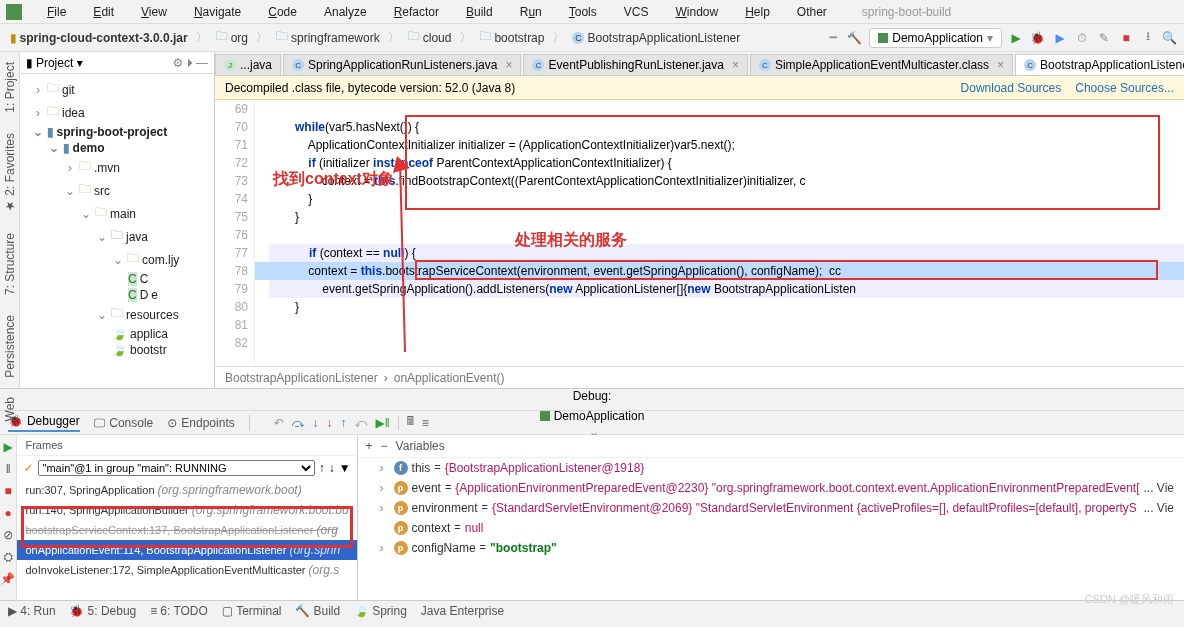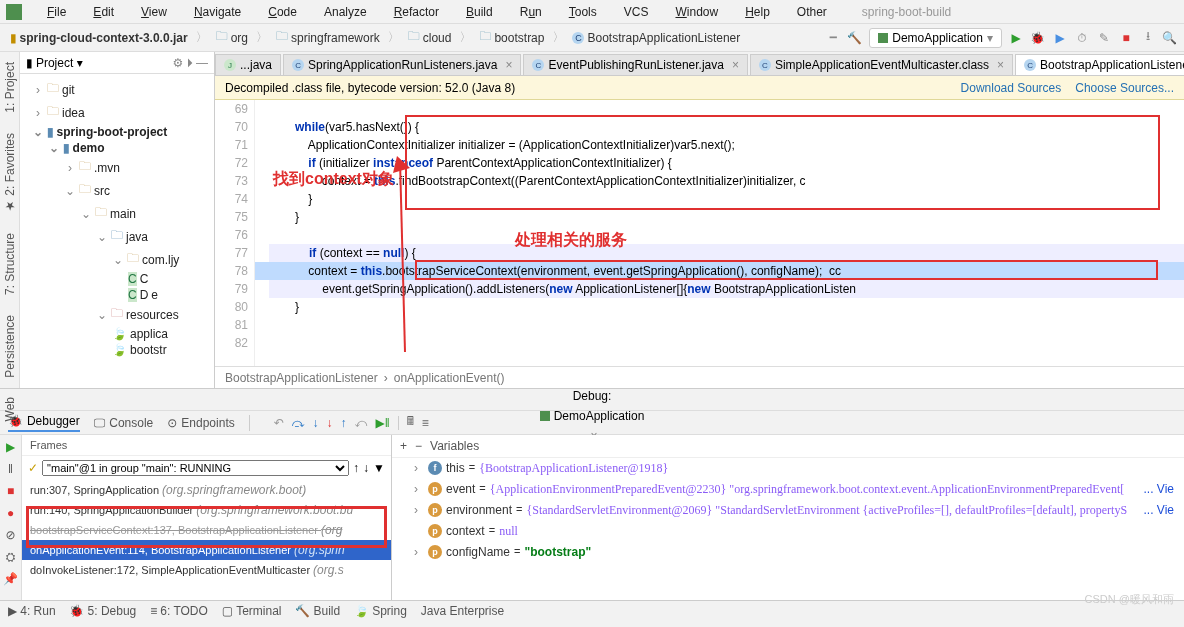--- a/index.html
+++ b/index.html
@@ -79,23 +79,23 @@
 .frames-panel .frow.strike { text-decoration:line-through; color:#999; }
 .frames-panel .frow.active { background:#2f65ca; color:#fff; }
 .frames-panel .frow.active .grey { color:#cfe0f7; }
 .vars-panel { flex:1; background:#fff; display:flex; flex-direction:column; }
 .vars-panel .hdr { padding:4px 8px; color:#555; border-bottom:1px solid #eee; display:flex; gap:8px; align-items:center; font-size:11px; }
 .vars-panel .vrow { padding:3px 10px 3px 22px; font-size:11px; display:flex; gap:4px; color:#333; white-space:nowrap; overflow:hidden; }
 .vrow .chev { color:#888; width:10px; }
 .vrow .pill { width:14px; height:14px; border-radius:50%; display:inline-flex; align-items:center; justify-content:center; font-size:9px; font-weight:bold; color:#fff; }
 .vrow .pill.b { background:#5b8bb3; }
 .vrow .pill.o { background:#d99a3e; color:#fff; }
-.vrow .g { color:#8b5cf6;font-family:Liberation Serif, serif; }
+.vrow .g { color:#be185d; }
 .vrow .green { color:#067d17; font-weight:bold; }
-.vrow .link { color:#1d4ed8; margin-left:auto; }
+.vrow .link { color:#404040; margin-left:auto; }
 .status-bar { height:20px; border-top:1px solid #ccc; background:#f2f2f2; display:flex; align-items:center; padding:0 8px; gap:14px; font-size:11px; color:#555; }
 .status-bar .item { display:flex; align-items:center; gap:3px; }
 .watermark { position:absolute; right:10px; bottom:20px; color:#ccc; font-size:11px; }
 </style>
 </head>
 <body>
 
 <div class="menubar">
   <div class="logo"></div>
   <span><u>F</u>ile</span>

